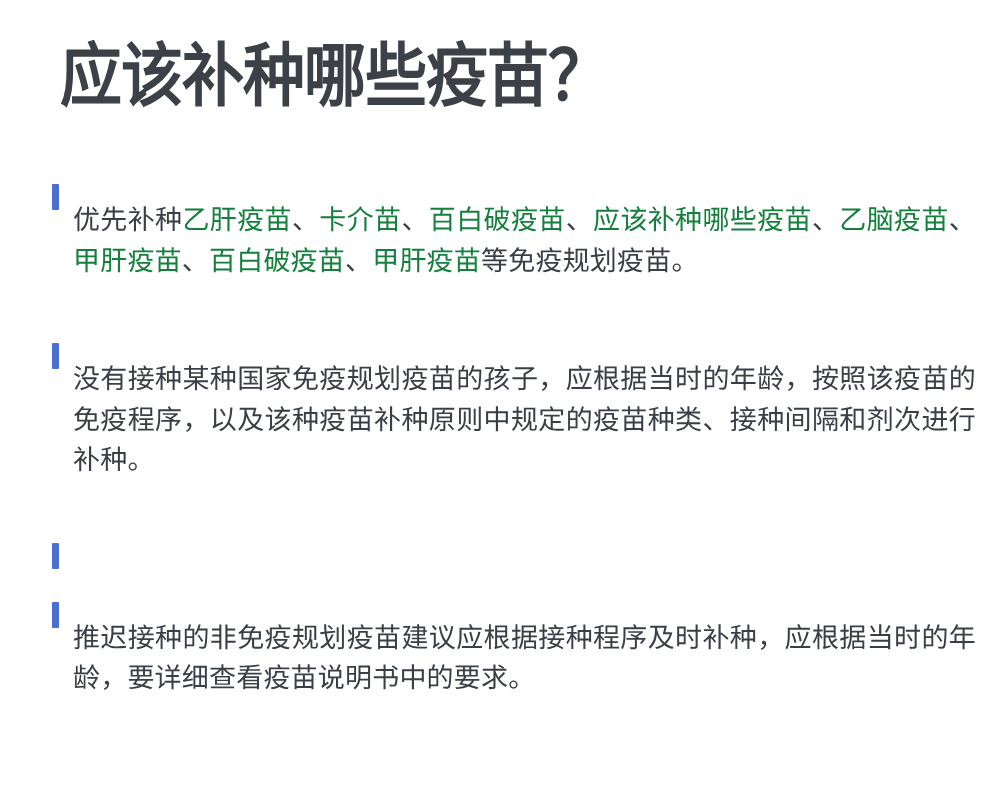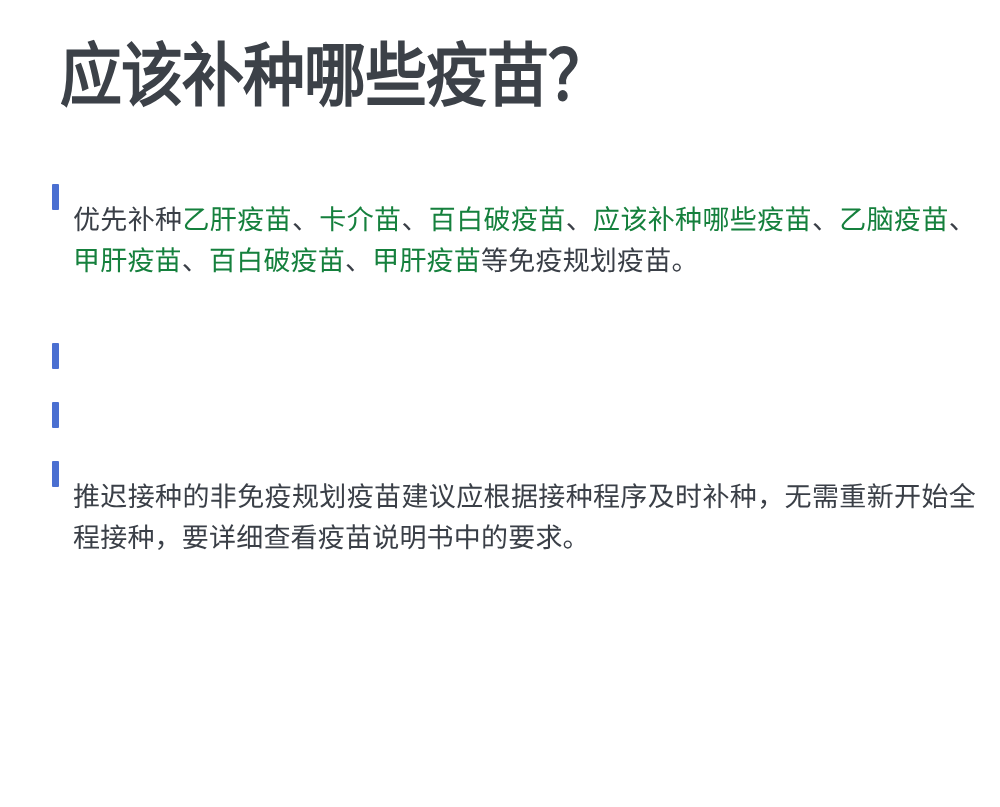--- a/index.html
+++ b/index.html
@@ -74,25 +74,26 @@
 
   <div class="items">
 
     <div class="item">
       <span class="bullet"></span>
       <p class="item-text"><span>优先补种</span><span class="hl">乙肝疫苗</span><span>、</span><span class="hl">卡介苗</span><span>、</span><span class="hl">百白破疫苗</span><span>、</span><span class="hl">应该补种哪些疫苗</span><span>、</span><span class="hl">乙脑疫苗</span><span>、</span><span class="hl">甲肝疫苗</span><span>、</span><span class="hl">百白破疫苗</span><span>、</span><span class="hl">甲肝疫苗</span><span>等免疫规划疫苗。</span></p>
     </div>
 
     <div class="item">
       <span class="bullet"></span>
+      <p class="item-text"><span>没有接种某种国家免疫规划疫苗的孩子，应根据当时的年龄，按照该疫苗的免疫程序，以及该种疫苗补种原则中规定的疫苗种类、接种间隔和剂次进行补种。</span></p>
     </div>
 
     <div class="item">
       <span class="bullet"></span>
     </div>
 
     <div class="item">
       <span class="bullet"></span>
-      <p class="item-text"><span>推迟接种的非免疫规划疫苗建议应根据接种程序及时补种，无需重新开始全程接种，要详细查看疫苗说明书中的要求。</span></p>
+      <p class="item-text"><span>推迟接种的非免疫规划疫苗建议应根据接种程序及时补种，应根据当时的年龄，要详细查看疫苗说明书中的要求。</span></p>
     </div>
 
   </div>
 </div>
 
 </body></html>

